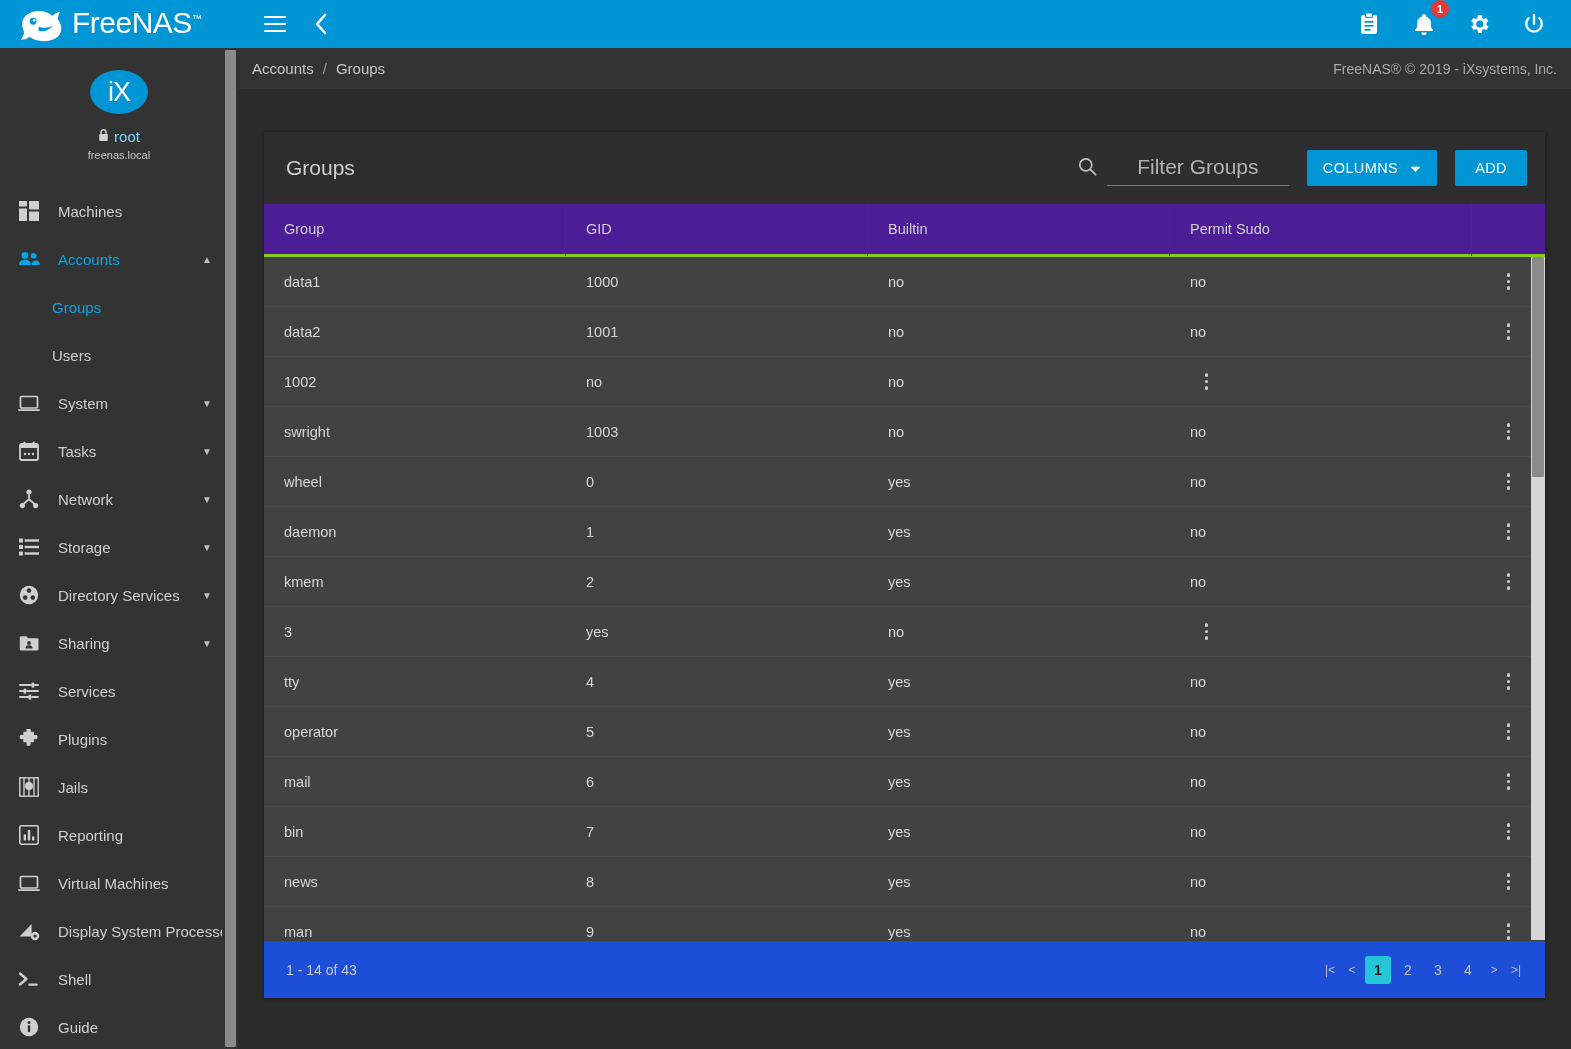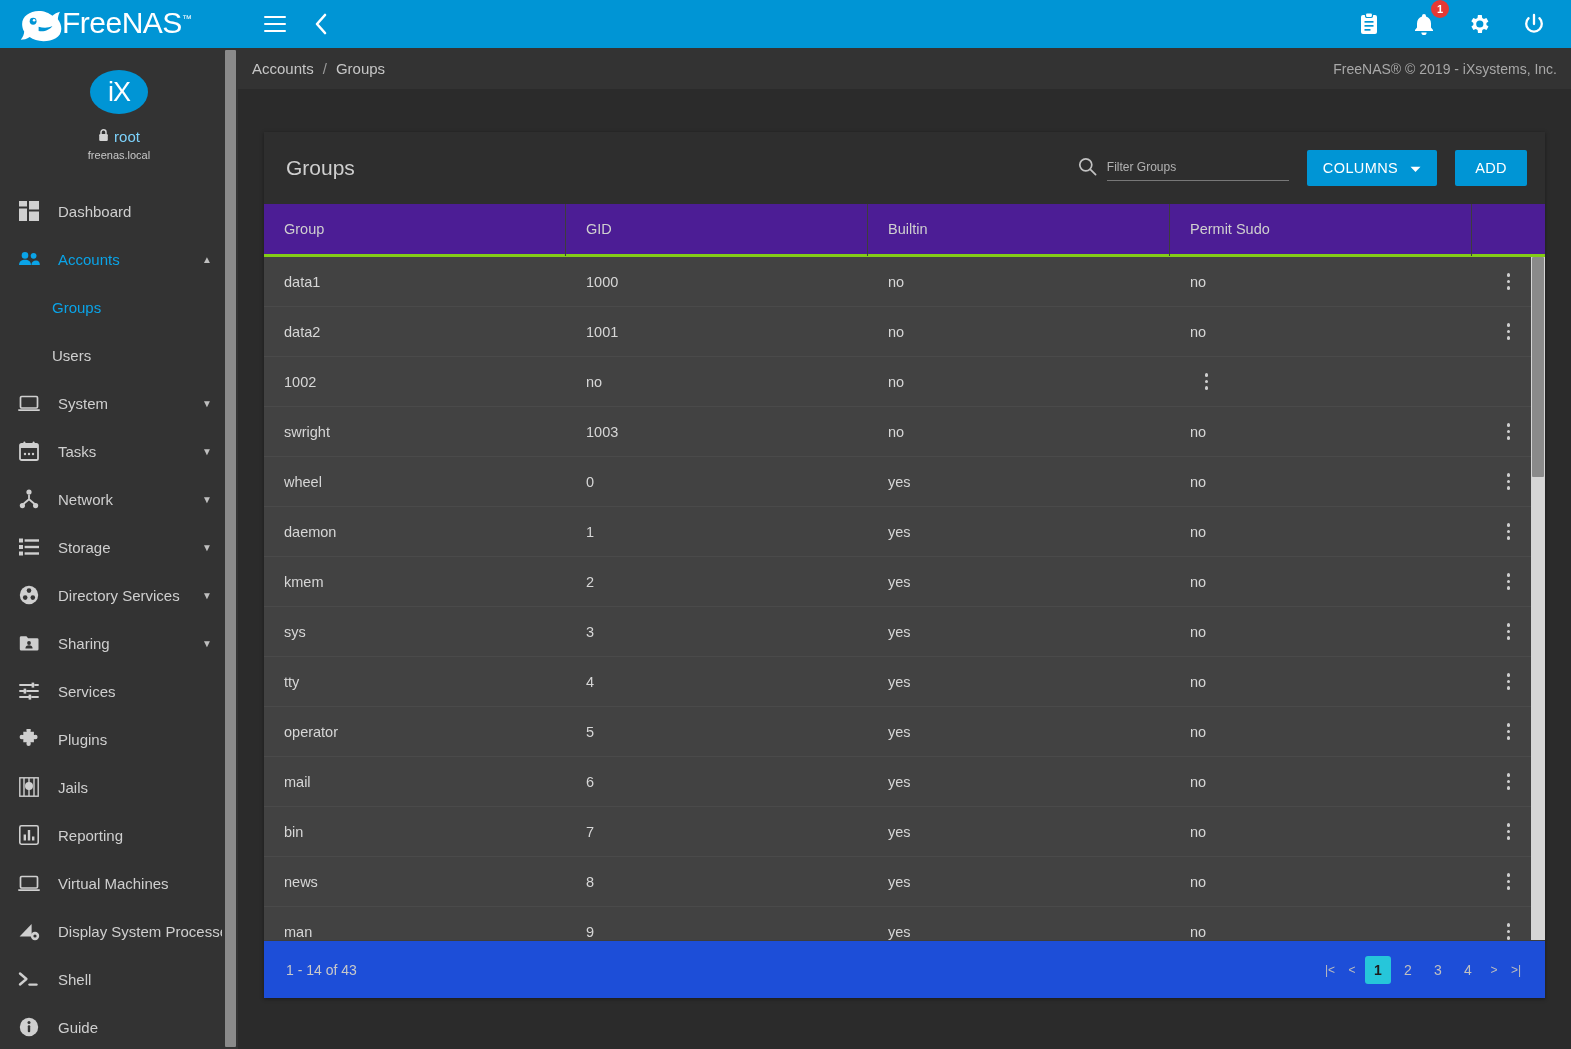--- a/index.html
+++ b/index.html
@@ -13,21 +13,21 @@
   }
   .app { position: relative; width: 1571px; height: 1049px; }
 
   
   .topbar {
     position: absolute; top: 0; left: 0; width: 1571px; height: 48px;
     background: #0095d5; display: flex; align-items: center;
   }
   .brand {
     width: 240px; height: 48px; display: flex; align-items: center;
-    padding-left: 18px; flex: 0 0 240px;
+    padding-left: 18px; gap: 10px; flex: 0 0 240px;
   }
   .brand-logo { width: 44px; height: 36px; flex: 0 0 44px; }
   .brand-text {
     font-size: 30px; color: #ffffff; letter-spacing: -0.5px;
     font-weight: 400; position: relative; top: -1px;
   }
   .brand-tm { font-size: 10px; vertical-align: super; }
   .topbar-left { display: flex; align-items: center; gap: 16px; padding-left: 20px; }
   .icon-btn {
     width: 30px; height: 30px; display: flex; align-items: center;
@@ -114,22 +114,23 @@
   .card-head {
     height: 72px; display: flex; align-items: center;
     padding: 0 18px 0 22px; flex: 0 0 72px;
   }
   .card-title { font-size: 21px; color: #cfcfcf; font-weight: 400; }
   .head-right { margin-left: auto; display: flex; align-items: center; gap: 18px; }
   .search-wrap { display: flex; align-items: center; gap: 10px; }
   .search-input {
     width: 182px; background: transparent; border: none;
     border-bottom: 1px solid #787878; color: #d8d8d8;
-    font-size: 12px; font-family: inherit; padding: 4px 0 6px;
+    font-size: 21px; font-family: inherit; padding: 4px 0 6px;
     outline: none;
+    text-align: center;
   }
   .search-input::placeholder { color: #b2b2b2; }
   .btn {
     background: #0095d5; color: #fff; border: none; height: 36px;
     font-size: 14.5px; font-family: inherit; letter-spacing: .4px;
     cursor: pointer; border-radius: 2px; padding: 0 16px;
     display: flex; align-items: center; gap: 12px; font-weight: 500;
   }
   .btn-add { padding: 0 20px; }
 
@@ -274,21 +275,21 @@
 
       <div class="nav-item">
         <span class="nav-ico">
           <svg width="20" height="20" viewBox="0 0 20 20">
               <rect x="0" y="0" width="8" height="5.5" fill="currentColor"></rect>
               <rect x="10" y="0" width="10" height="8.5" fill="currentColor"></rect>
               <rect x="0" y="7.5" width="8" height="12.5" fill="currentColor"></rect>
               <rect x="10" y="10.5" width="10" height="9.5" fill="currentColor"></rect>
             </svg>
         </span>
-        <span class="nav-label">Dashboard</span>
+        <span class="nav-label">Machines</span>
       </div>
 
       <div class="nav-item active">
         <span class="nav-ico">
           <svg width="22" height="16" viewBox="0 0 22 16">
               <circle cx="7" cy="4.4" r="3.3" fill="currentColor"></circle>
               <circle cx="15.6" cy="4.8" r="2.9" fill="currentColor"></circle>
               <path d="M1 14c0-3.4 2.7-5.2 6-5.2s6 1.8 6 5.2z" fill="currentColor"></path>
               <path d="M13.4 14c0-3 2-4.6 4.6-4.6S21.8 11 21.8 14z" fill="currentColor"></path>
             </svg>
@@ -607,21 +608,20 @@
               <div class="td c4">no</div>
               <div class="td c5 actions">
                 <span class="kebab">
                   <i></i>
                   <i></i>
                   <i></i>
                 </span>
               </div>
             </div>
             <div class="tr">
-              <div class="td c1">sys</div>
               <div class="td c2">3</div>
               <div class="td c3">yes</div>
               <div class="td c4">no</div>
               <div class="td c5 actions">
                 <span class="kebab">
                   <i></i>
                   <i></i>
                   <i></i>
                 </span>
               </div>

